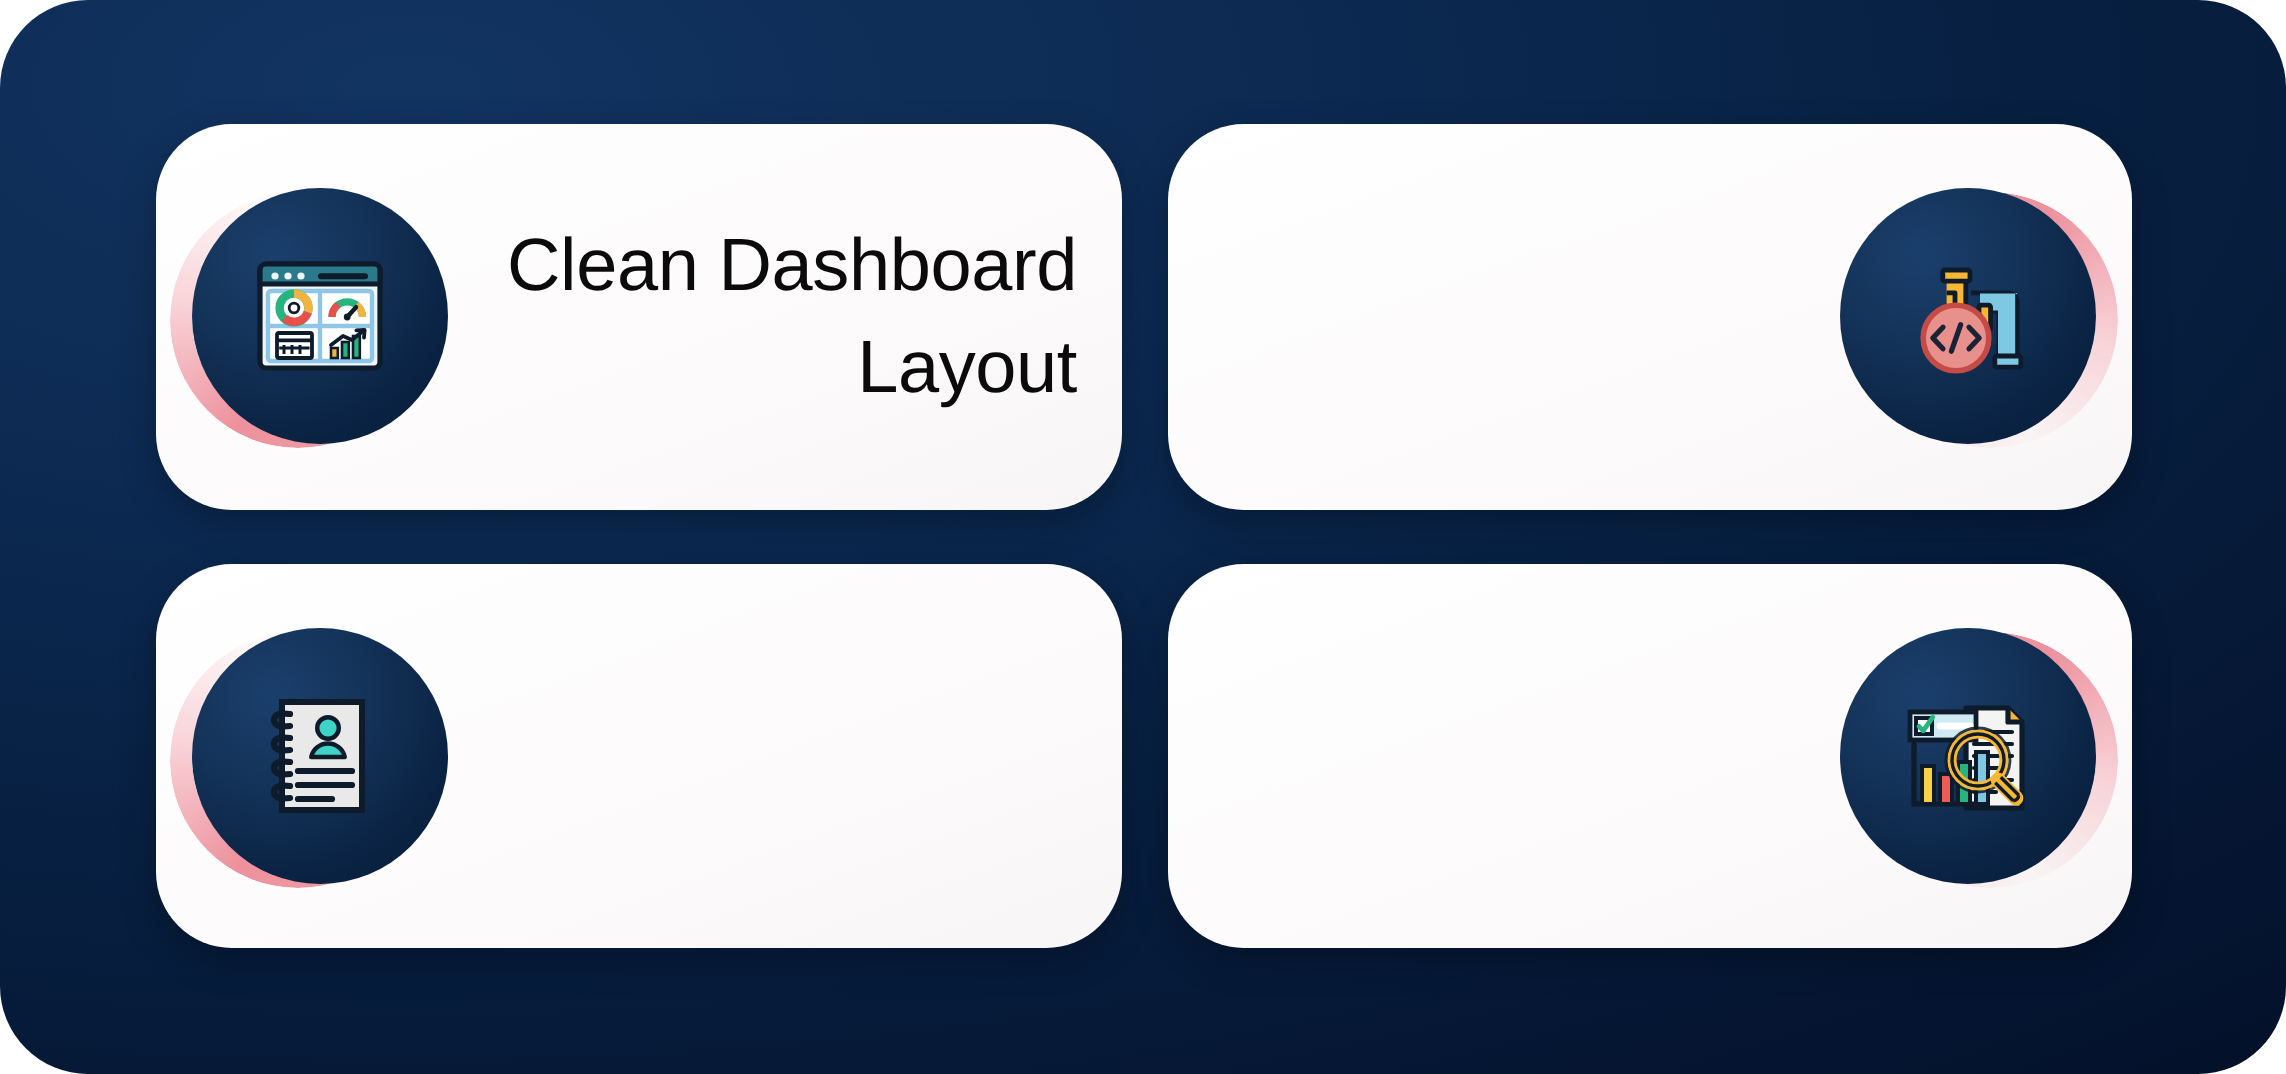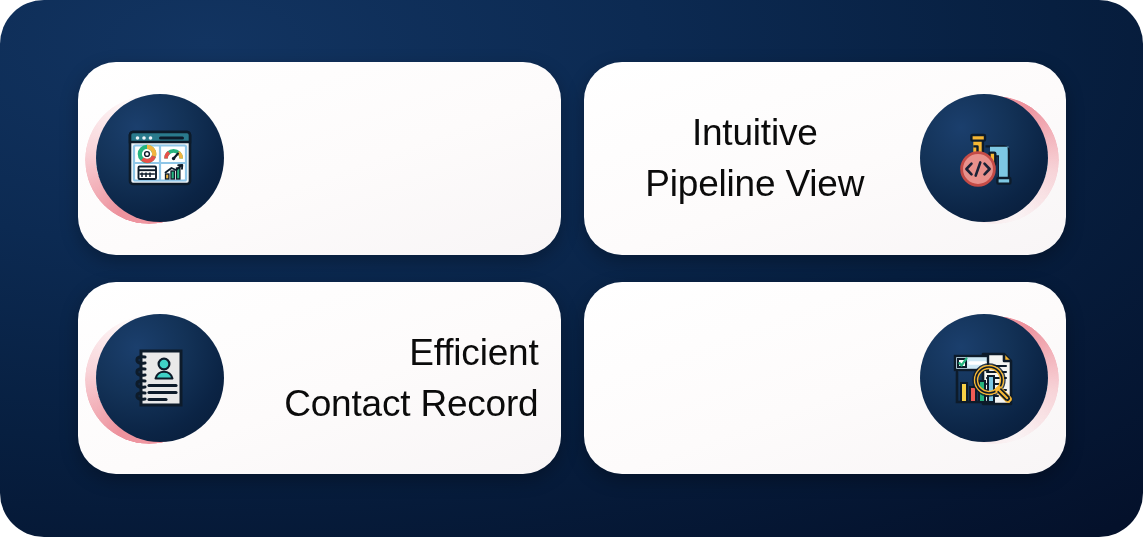--- a/index.html
+++ b/index.html
@@ -187,20 +187,22 @@
             <line x1="18.6" y1="55" x2="33.8" y2="55" stroke="#0d1b2a" stroke-width="1.5"></line>
 
             <rect x="44.5" y="55" width="3.4" height="5" fill="#f2b441" stroke="#0d1b2a" stroke-width="1.3"></rect>
             <rect x="50" y="52" width="3.4" height="8" fill="#26b57f" stroke="#0d1b2a" stroke-width="1.3"></rect>
             <rect x="55.5" y="49" width="3.4" height="11" fill="#26b57f" stroke="#0d1b2a" stroke-width="1.3"></rect>
             <path d="M44.5 53.5 L50.5 49 L55 51 L60.5 46.5" fill="none" stroke="#0d1b2a" stroke-width="1.9" stroke-linecap="round" stroke-linejoin="round"></path>
             <path d="M57.2 46.2 L61.3 46 L61 49.8" fill="none" stroke="#0d1b2a" stroke-width="1.9" stroke-linecap="round" stroke-linejoin="round"></path>
           </svg>
         </div>
       </div>
+      <div class="label">Clean Dashboard
+Layout</div>
     </div>
 
     <div class="card icon-right">
       <div class="badge">
         <div class="halo"></div>
         <div class="disc">
           <svg width="78" height="78" viewBox="0 0 78 78">
 
             <path d="M45 32h14v28" fill="none" stroke="#7ec8e3" stroke-width="9" stroke-linecap="butt"></path>
             <path d="M45 32h14v28" fill="none" stroke="#0d1b2a" stroke-width="11.6" stroke-linecap="butt" opacity="0"></path>
@@ -215,22 +217,20 @@
             <rect x="26.4" y="16" width="13.6" height="5.6" rx="1" fill="#f7b733" stroke="#0d1b2a" stroke-width="2.4"></rect>
             <rect x="44.5" y="33.6" width="5.8" height="12.4" rx="1" fill="#f7b733" stroke="#0d1b2a" stroke-width="2.4"></rect>
 
             <circle cx="33" cy="50" r="16.4" fill="#e8918c" stroke="#c44b46" stroke-width="2.8"></circle>
             <path d="M26.5 44.6 L21.4 50 L26.5 55.4" fill="none" stroke="#1a2236" stroke-width="2.6" stroke-linecap="round" stroke-linejoin="round"></path>
             <path d="M39.5 44.6 L44.6 50 L39.5 55.4" fill="none" stroke="#1a2236" stroke-width="2.6" stroke-linecap="round" stroke-linejoin="round"></path>
             <path d="M35.3 43.4 L30.7 56.6" fill="none" stroke="#1a2236" stroke-width="2.6" stroke-linecap="round"></path>
           </svg>
         </div>
       </div>
-      <div class="label">Intuitive
-Pipeline View</div>
     </div>
 
     <div class="card icon-left">
       <div class="badge">
         <div class="halo"></div>
         <div class="disc">
           <svg width="78" height="78" viewBox="0 0 78 78">
 
             <rect x="20" y="12" width="40" height="54" fill="#e9e9e9" stroke="#0d1b2a" stroke-width="3"></rect>
 
@@ -241,22 +241,20 @@
 
             <circle cx="43" cy="25" r="5.4" fill="#3fd2c7" stroke="#0d1b2a" stroke-width="2.2"></circle>
             <path d="M34.6 39.5a8.6 8.6 0 0 1 16.8 0z" fill="#3fd2c7" stroke="#0d1b2a" stroke-width="2.2" stroke-linejoin="round"></path>
 
             <line x1="28" y1="46.5" x2="55" y2="46.5" stroke="#0d1b2a" stroke-width="3.1" stroke-linecap="round"></line>
             <line x1="28" y1="53.5" x2="55" y2="53.5" stroke="#0d1b2a" stroke-width="3.1" stroke-linecap="round"></line>
             <line x1="28" y1="60.5" x2="45" y2="60.5" stroke="#0d1b2a" stroke-width="3.1" stroke-linecap="round"></line>
           </svg>
         </div>
       </div>
-      <div class="label">Efficient
-Contact Record</div>
     </div>
 
     <div class="card icon-right">
       <div class="badge">
         <div class="halo"></div>
         <div class="disc">
           <svg width="78" height="78" viewBox="0 0 78 78">
 
             <path d="M38 15h21l7 7v43H38z" fill="#f4f4f2" stroke="#0d1b2a" stroke-width="2.6" stroke-linejoin="round"></path>
             <path d="M59 15v7h7" fill="#f7b733" stroke="#0d1b2a" stroke-width="2.6" stroke-linejoin="round"></path>

